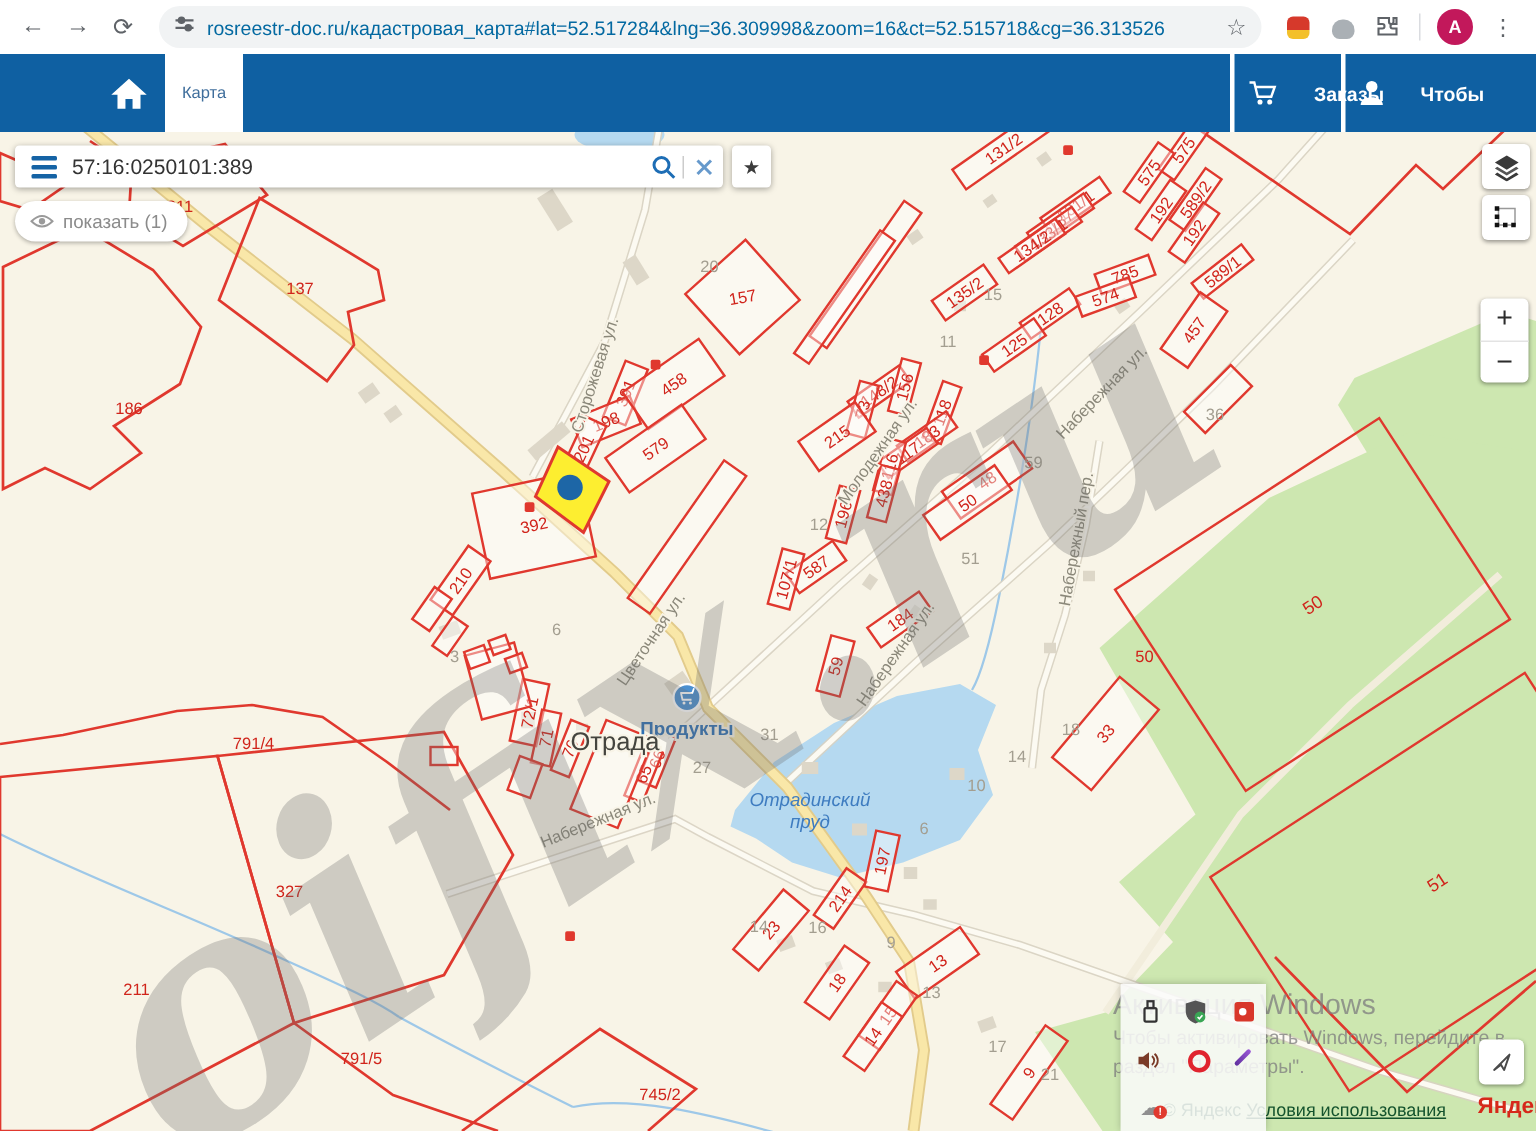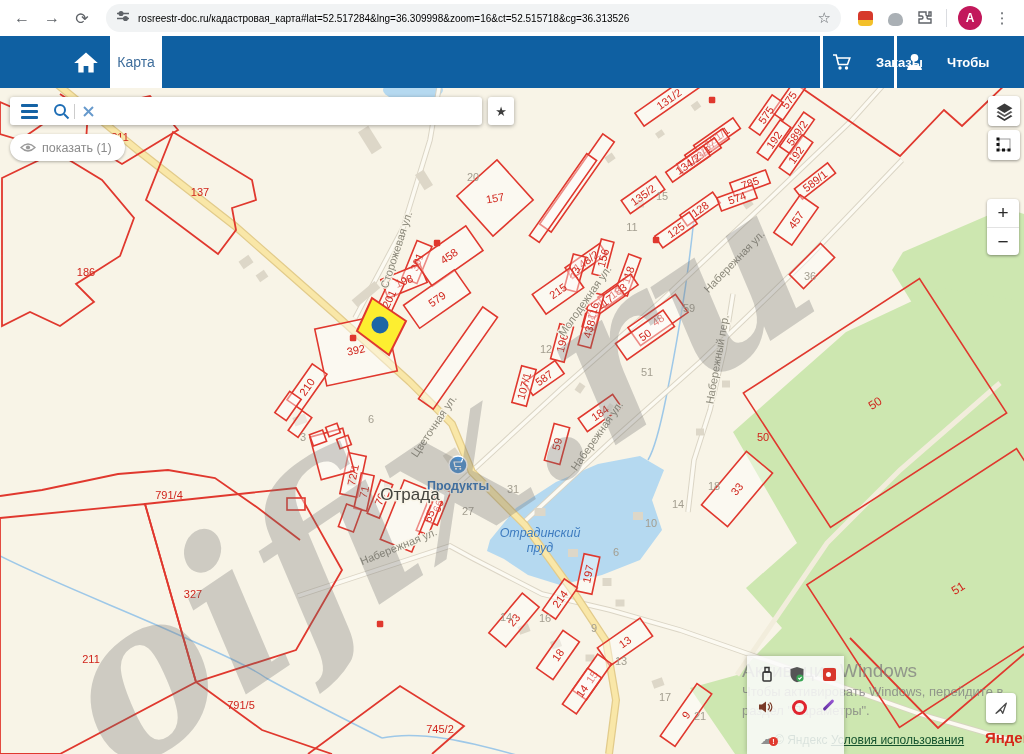--- a/index.html
+++ b/index.html
@@ -6,33 +6,33 @@
   body{width:1024px;height:754px;position:relative;overflow:hidden;background:#fff;
        font-family:"Liberation Sans",sans-serif;-webkit-font-smoothing:antialiased}
 
   
   #toolbar{position:absolute;top:0;left:0;width:1024px;height:36px;background:#fff;
            display:flex;align-items:center;padding:0 8px;box-sizing:border-box;gap:2px}
   .tb-ico{width:28px;height:30px;display:flex;align-items:center;justify-content:center;
           color:#5f6368;font-size:16px;border-radius:50%}
   #omnibox{flex:1;height:28px;background:#f1f3f4;border-radius:14px;display:flex;
            align-items:center;padding:0 10px;gap:8px;margin:0 8px;min-width:0}
-  #url-text{font-size:10px;color:#000000;white-space:nowrap;overflow:hidden;flex:1}
+  #url-text{font-size:13px;color:#0369a1;white-space:nowrap;overflow:hidden;flex:1}
   #avatar{width:24px;height:24px;border-radius:50%;background:#c2185b;color:#fff;
           display:flex;align-items:center;justify-content:center;font-size:12px;font-weight:bold;margin:0 4px}
   .ext-sep{width:1px;height:18px;background:#dadce0;margin:0 5px}
   .ext-red{width:15px;height:15px;border-radius:4px;background:linear-gradient(#d6392b 62%,#f3c02a 62%)}
   .ext-gray{width:15px;height:13px;border-radius:7px 7px 5px 5px;background:#aab0b5;margin-top:3px}
 
   
   #navbar{position:absolute;top:36px;left:0;width:1024px;height:52px;background:#0f60a2}
   #home-btn{position:absolute;left:62px;top:36px;width:48px;height:52px;display:flex;
             align-items:center;justify-content:center}
   #tab-karta{position:absolute;left:110px;top:36px;width:52px;height:52px;background:#fff;
-             display:flex;align-items:center;justify-content:center;font-size:14px;color:#3f6e9c}
+             display:flex;align-items:center;justify-content:center;font-size:11px;color:#3f6e9c}
   .nav-sep{position:absolute;top:36px;height:52px;width:3px;background:#fff}
   .nav-item{position:absolute;top:36px;height:52px;display:flex;align-items:center;gap:24px;
             color:#fff;font-size:13px;font-weight:bold}
 
   
   #map-svg{position:absolute;top:88px;left:0;font-family:"Liberation Sans",sans-serif}
 
   
   #search-bar{position:absolute;left:10px;top:97px;width:472px;height:28px;background:#fff;
               border-radius:3px;box-shadow:0 1px 4px rgba(0,0,0,.35);display:flex;
@@ -578,20 +578,21 @@
 
   <text x="475" y="452" transform="rotate(-34 475 452)" text-anchor="middle" font-family="DejaVu Serif, serif" font-style="italic" font-weight="bold" font-size="215" fill="#6f6f6f" opacity="0.3">oifix.ru</text>
 </svg>
 
 <div id="search-bar">
   <div id="burger">
       <div></div>
       <div></div>
       <div></div>
     </div>
+  <input id="search-input" type="text" value="57:16:0250101:389" style="">
   <div class="sb-ico">
     <svg width="17" height="17" viewBox="0 0 17 17">
         <circle cx="7" cy="7" r="5" stroke="#1d6db5" stroke-width="2" fill="none"></circle>
       <line x1="11" y1="11" x2="15.5" y2="15.5" stroke="#1d6db5" stroke-width="2"></line>
       </svg>
   </div>
   <div class="sb-div"></div>
   <div class="sb-ico">
     <svg width="13" height="13" viewBox="0 0 13 13">
         <g stroke="#6699cc" stroke-width="2">

